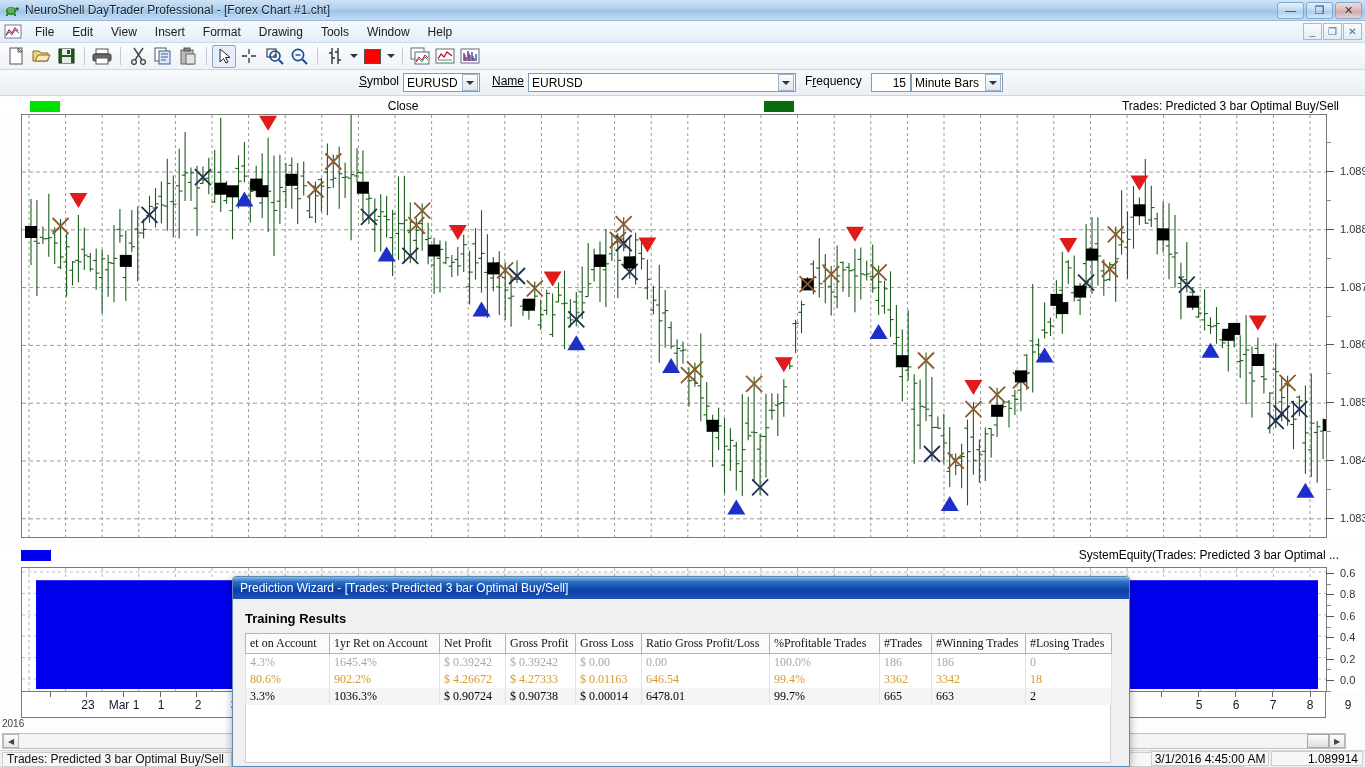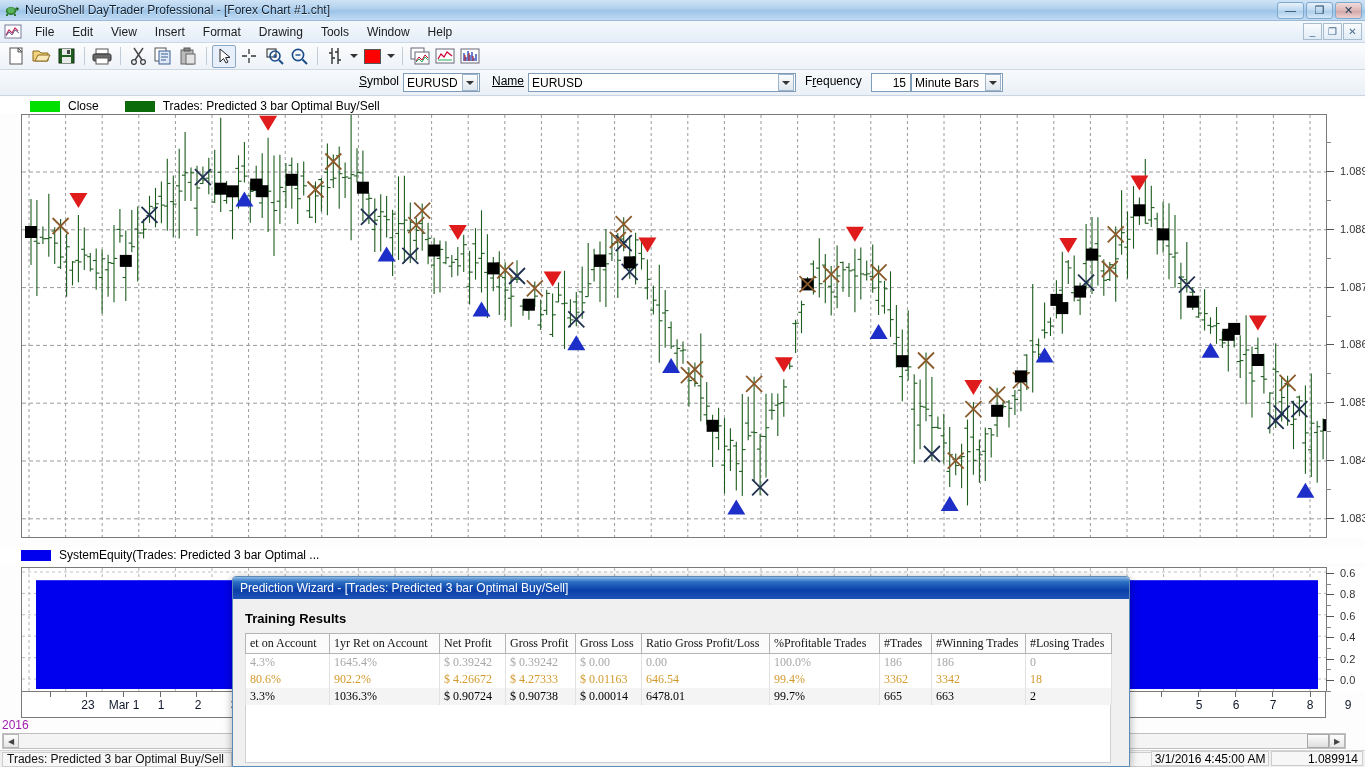--- a/index.html
+++ b/index.html
@@ -112,20 +112,21 @@
     height: 19px; border: 1px solid #7f9db9; background: #fff;
     font-size: 12px; color: #000; display: flex; align-items: center;
     justify-content: flex-end; padding-right: 4px;
   }
 
   
   .legendrow {
     position: absolute; left: 0; width: 1365px; height: 16px;
     display: flex; align-items: center; font-size: 12px; color: #000;
     background: #fff;
+    justify-content: space-between;
   }
   .lg-swatch { width: 30px; height: 11px; margin-right: 8px; flex: none; }
   .lg-label { margin-right: 26px; white-space: nowrap; }
 
   
   .pricepane {
     position: absolute; left: 21px; top: 114px; width: 1305px; height: 424px;
     background: #fff; border: 1px solid #7a7a7a; border-right: none;
     overflow: hidden;
   }
@@ -147,21 +148,21 @@
   .axis-tick-mark.minor { width: 5px; background: #888; }
   .axis-vline { position: absolute; left: 0; top: 0; width: 1px; height: 100%; background: #7a7a7a; }
 
   .dateaxis {
     position: absolute; left: 21px; top: 692px; width: 1305px; height: 26px;
     background: #fff; border-left: 1px solid #7a7a7a; border-right: 1px solid #7a7a7a;
     border-bottom: 1px solid #7a7a7a;
   }
   .date-lbl { position: absolute; font-size: 12px; color: #0f172a; transform: translateX(-50%); top: 6px; white-space: nowrap; margin-left: 38px; }
   .date-tick { position: absolute; top: 0; width: 1px; height: 5px; background: #666; }
-  .yearlbl { position: absolute; left: 2px; top: 718px; font-size: 12px; color: #a21caf; }
+  .yearlbl { position: absolute; left: 2px; top: 718px; font-size: 10px; color: #404040; }
 
   
   .hscroll {
     position: absolute; left: 2px; top: 733px; width: 1344px; height: 16px;
     background: #f0f0f0; border: 1px solid #c0c0c0;
     display: flex; align-items: center;
   }
   .hs-arrow {
     width: 16px; height: 14px; background: linear-gradient(to bottom,#fdfdfd,#e6e6e6);
     border: 1px solid #b5b5b5; display: flex; align-items: center; justify-content: center;

